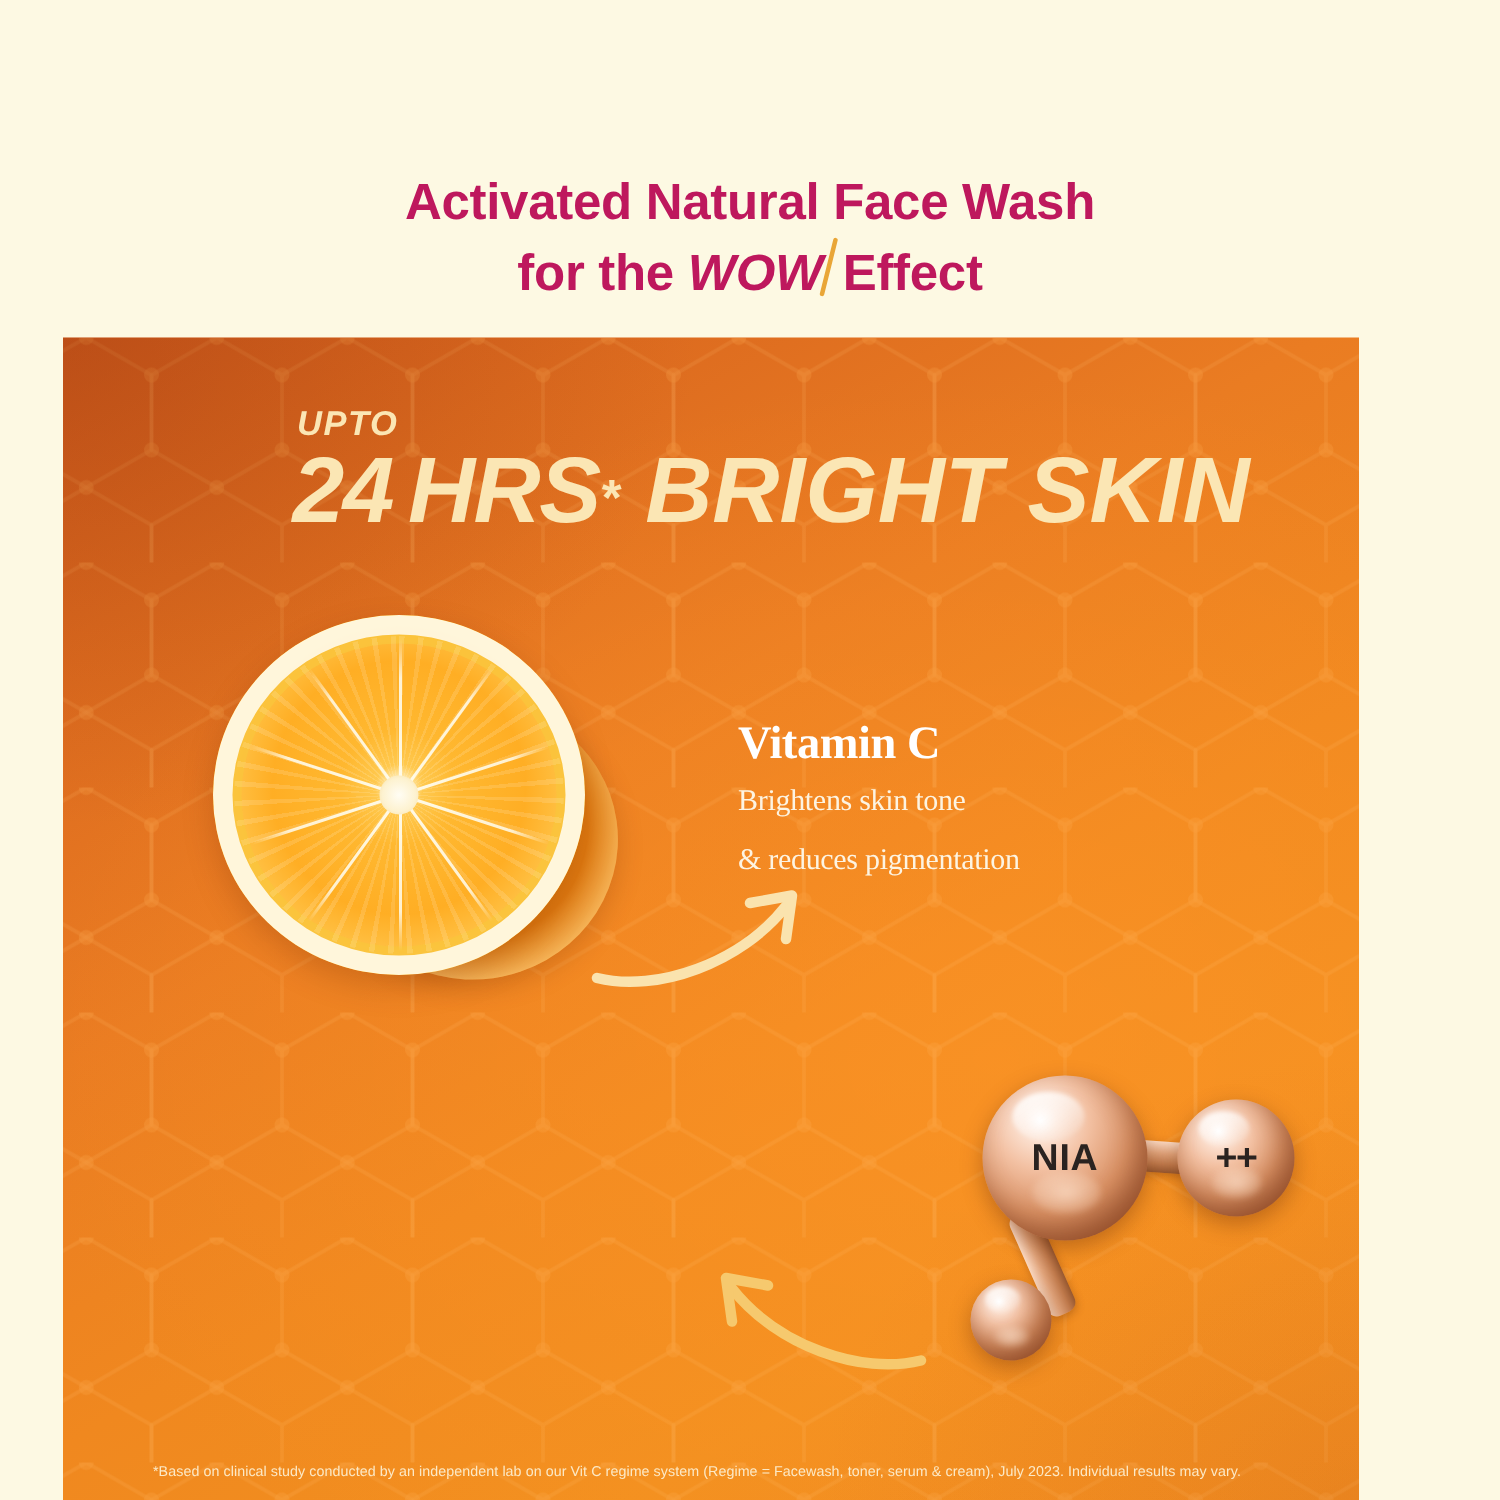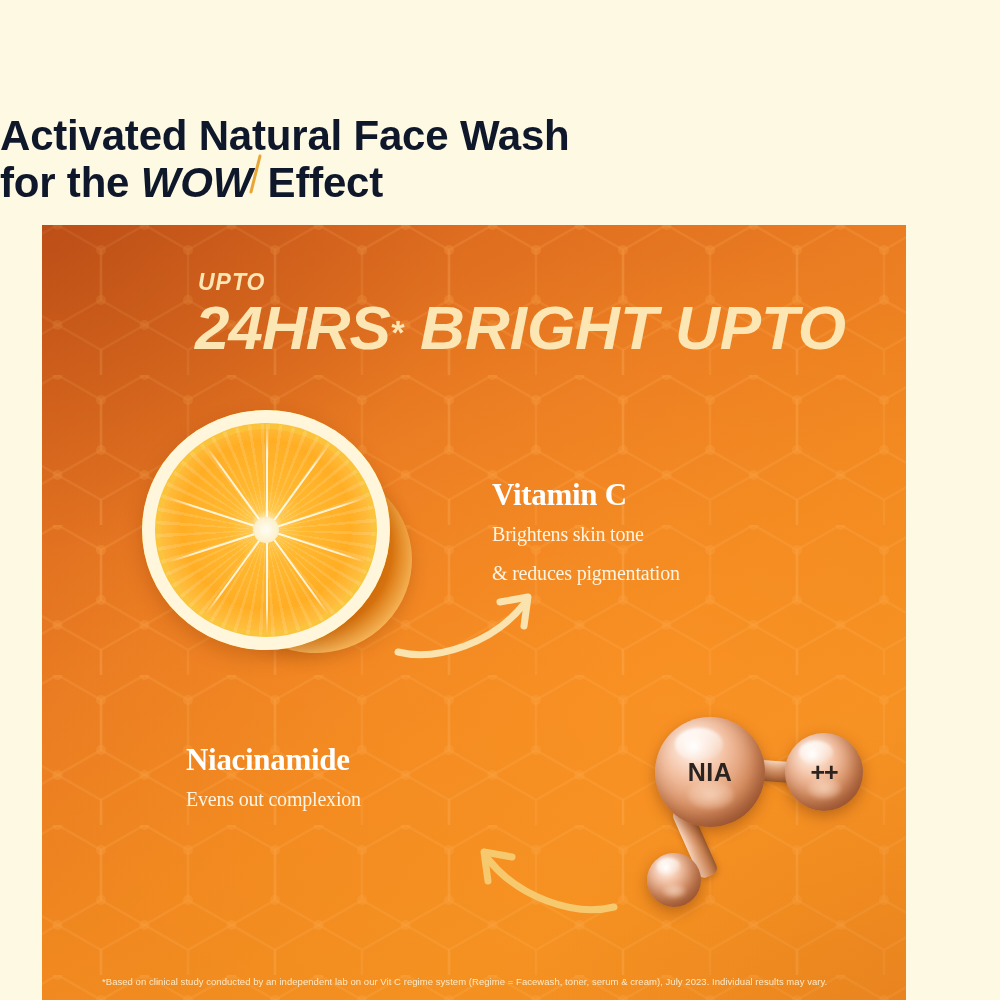--- a/index.html
+++ b/index.html
@@ -14,23 +14,24 @@
   #stage {
     position:relative;
     width:1000px; height:1000px;
     background:#fdf9e3;
   }
 
   
   .top-heading {
     position:absolute;
     left:0; right:0; top:112px;
-    color:#0f172a;
-    font-weight:bold;
-    font-size:42px;
+    text-align:center;
+    color:#be185d;
+    font-weight:bold;
+    font-size:34px;
     line-height:47px;
     letter-spacing:-0.2px;
   }
   .top-heading .line2 { display:block; }
   .wow {
     font-style:italic;
     font-weight:bold;
     position:relative;
     padding-right:4px;
   }
@@ -89,21 +90,21 @@
   }
   .claim-main {
     font-size:62px;
     font-weight:bold;
     font-style:italic;
     line-height:66px;
     white-space:nowrap;
     color:#fbe6b4;
     letter-spacing:-1px;
   }
-  .claim-main .hrs { }
+  .claim-main .hrs { margin-left:10px; }
   .claim-main .star {
     font-size:34px;
     vertical-align:top;
     position:relative;
     top:4px;
   }
   .claim-main .bright {
     margin-left:18px;
     letter-spacing:0px;
   }
@@ -312,21 +313,21 @@
           </pattern>
         </defs>
         <rect width="920" height="775" fill="url(#hexpat)"></rect>
       </svg>
     </div>
 
     <div class="panel-shade"></div>
 
     <div class="claim">
       <div class="upto">UPTO</div>
-      <div class="claim-main"><span>24</span><span class="hrs">HRS</span><span class="star">*</span><span class="bright">BRIGHT UPTO</span></div>
+      <div class="claim-main"><span>24</span><span class="hrs">HRS</span><span class="star">*</span><span class="bright">BRIGHT SKIN</span></div>
     </div>
 
     <div id="orange-slices">
       <div class="slice slice-back"></div>
       <div class="slice slice-front">
         <div class="rind"></div>
         <div class="pulp-tex"></div>
         <div class="segline" style="transform:rotate(0deg)"></div>
         <div class="segline" style="transform:rotate(36deg)"></div>
         <div class="segline" style="transform:rotate(72deg)"></div>
@@ -354,24 +355,20 @@
         <path d="M 50 22 L 22 17 L 26 46" fill="none" stroke="#f6c96e" stroke-width="7" stroke-linecap="round" stroke-linejoin="round"></path>
       </svg>
     </div>
 
     <div class="ingredient" id="vitamin-c-block">
       <div class="ing-title">Vitamin C</div>
       <div class="ing-desc">Brightens skin tone</div>
       <div class="ing-desc">&amp; reduces pigmentation</div>
     </div>
 
-    <div class="ingredient" id="niacinamide-block">
-      <div class="ing-title">Niacinamide</div>
-      <div class="ing-desc">Evens out complexion</div>
-    </div>
 
     <div id="molecule">
       <div class="bond" id="bond-2"></div>
       <div class="bond" id="bond-1"></div>
       <div class="atom" id="atom-small">
         <div class="gloss"></div>
         <div class="gloss2"></div>
         <div class="atom-label"></div>
       </div>
       <div class="atom" id="atom-plus">

